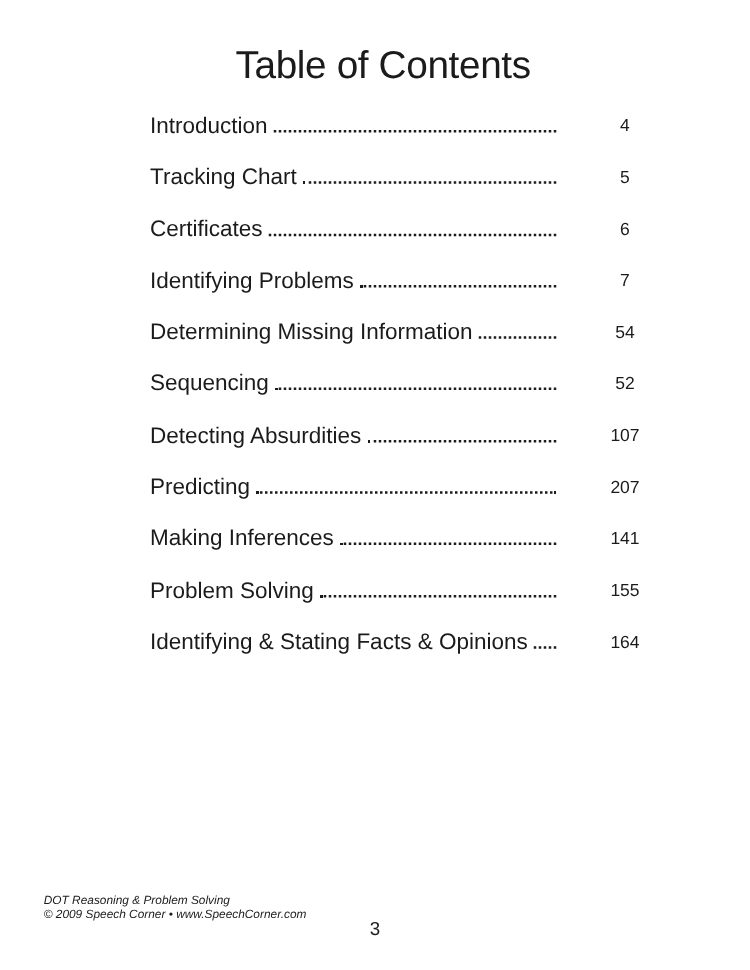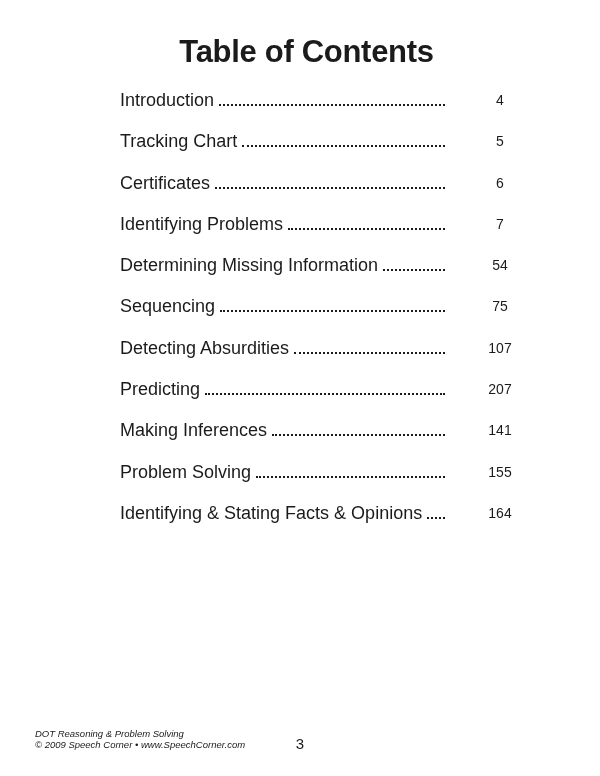--- a/index.html
+++ b/index.html
@@ -14,21 +14,21 @@
     background: #ffffff;
     overflow: hidden;
     font-family: "Liberation Sans", sans-serif;
     color: #1b1b1b;
   }
   .title {
     margin: 34px 0 0 13px;
     text-align: center;
     font-size: 31px;
     line-height: 36px;
-    font-weight: bold;
+    font-weight: normal;
     letter-spacing: -0.3px;
   }
   .toc {
     margin: 22px 45px 0 120px;
   }
   .toc-row {
     display: flex;
     align-items: flex-end;
     height: 17px;
     margin-bottom: 24.3px;
@@ -54,21 +54,21 @@
   .footer {
     position: absolute;
     left: 35px;
     right: 35px;
     bottom: 24px;
     height: 24px;
   }
   .footer-info {
     position: absolute;
     left: 0;
-    bottom: 2px;
+    bottom: 15px;
     font-style: italic;
     font-size: 9.5px;
     line-height: 11px;
     white-space: nowrap;
   }
   .footer-page {
     position: absolute;
     left: 0;
     right: 0;
     bottom: 0;
@@ -112,21 +112,21 @@
 
   <div class="toc-row">
     <span class="toc-label">Determining Missing Information</span>
     <span class="toc-leader"></span>
     <span class="toc-page">54</span>
   </div>
 
   <div class="toc-row">
     <span class="toc-label">Sequencing</span>
     <span class="toc-leader"></span>
-    <span class="toc-page">75</span>
+    <span class="toc-page">52</span>
   </div>
 
   <div class="toc-row">
     <span class="toc-label">Detecting Absurdities</span>
     <span class="toc-leader"></span>
     <span class="toc-page">107</span>
   </div>
 
   <div class="toc-row">
     <span class="toc-label">Predicting</span>

